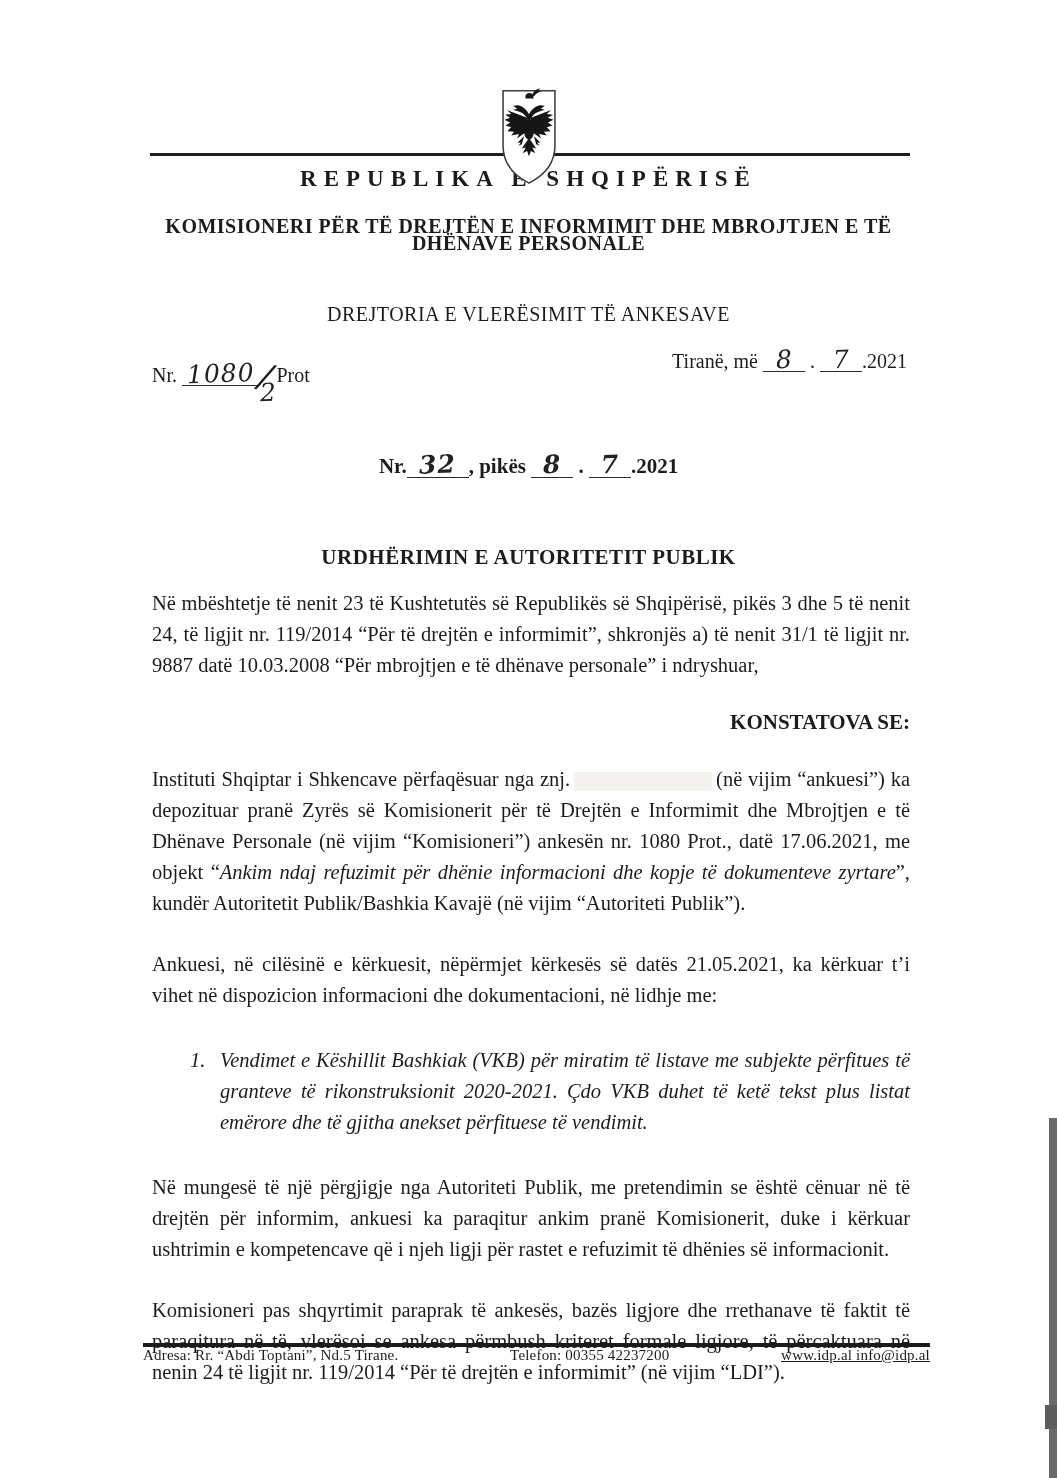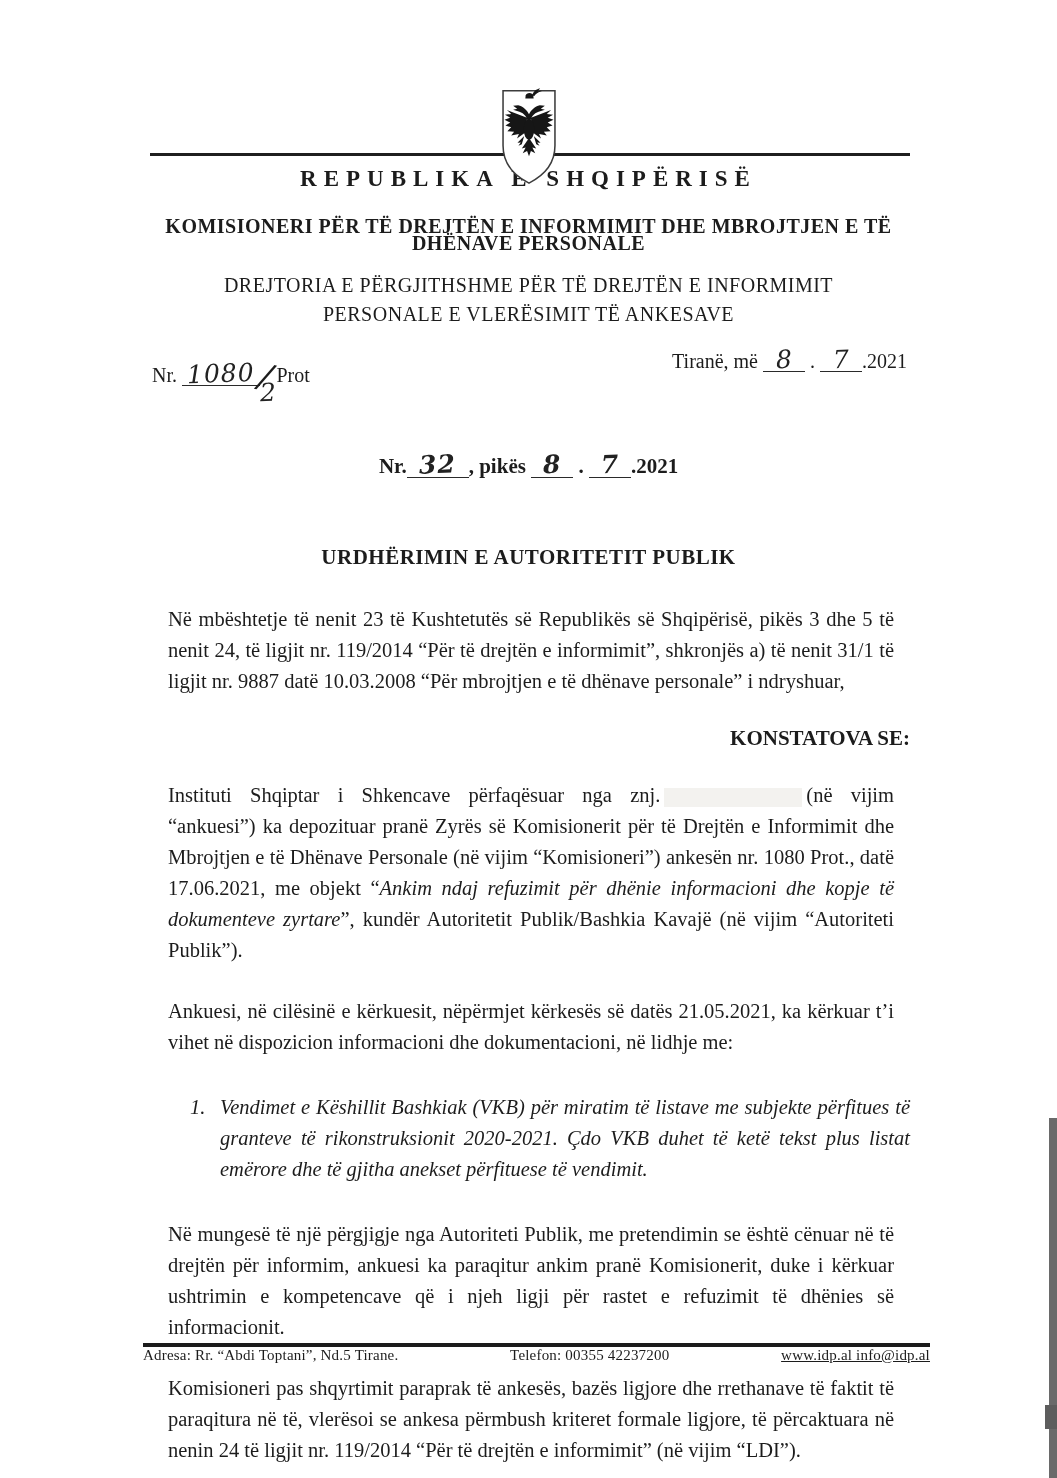--- a/index.html
+++ b/index.html
@@ -47,21 +47,21 @@
   
   .h-vendim { top:410px; font-weight:bold; font-size:21px; }
   .h-nrline { top:454px; font-weight:bold; font-size:21px; }
   .h-nrline .hw-line { line-height:22px; }
   .nr-val { width:62px; }
   .h-per { top:502px; font-weight:bold; font-size:21px; }
   .h-subject { top:545px; font-weight:bold; font-size:21px; letter-spacing:0.5px; }
 
   
   .body-flow { top:588px; left:152px; width:758px; font-size:20.5px; line-height:31px; }
-  .body-flow p { margin:16px; text-align:justify; }
+  .body-flow p { margin:0; text-align:justify; }
   .h-konstatova { margin-top:26px; text-align:right; font-weight:bold; font-size:21px; }
   .p-after-h { margin-top:26px !important; }
   .gap30 { margin-top:30px !important; }
   .gap34 { margin-top:34px !important; }
   .redaction {
     display:inline-block; width:138px; height:19px; vertical-align:middle;
     background:#f3f2ef; margin:0 4px;
   }
   .num-list { margin-top:34px; display:flex; font-style:italic; }
   .num-list .marker { width:30px; margin-left:38px; flex:none; }
@@ -108,22 +108,21 @@
         <path d="M30,54 l-7.5,11 4,-1 -3,6 4.5,-2.5 2,5.5 2,-5.5 4.5,2.5 -3,-6 4,1 z"></path>
       </g>
     </svg>
   </div>
 
   <div class="abs header-rule"></div>
 
   <div class="abs center republic">REPUBLIKA E SHQIPËRISË</div>
   <div class="abs center org-line org1">KOMISIONERI PËR TË DREJTËN E INFORMIMIT DHE MBROJTJEN E TË</div>
   <div class="abs center org-line org2">DHËNAVE PERSONALE</div>
-  <div class="abs center dir-line dir1">DREJTORIA E PËRGJITHSHME PËR TË DREJTËN E INFORMIMIT</div>
-  <div class="abs center dir-line dir2">PERSONALE E VLERËSIMIT TË ANKESAVE</div>
+  <div class="abs center dir-line dir2">DREJTORIA E VLERËSIMIT TË ANKESAVE</div>
 
   <div class="abs prot-left" style="position:absolute;">
     <span>Nr.</span>
     <span class="hw-line prot-num"><span class="hw">1080</span></span><span class="prot-slash">/</span>
     <span>Prot</span>
     <span class="hw prot-sub">2</span>
   </div>
   <div class="abs prot-right">
     <span>Tiranë, më</span>
     <span class="hw-line pd-day"><span class="hw">8</span></span>

